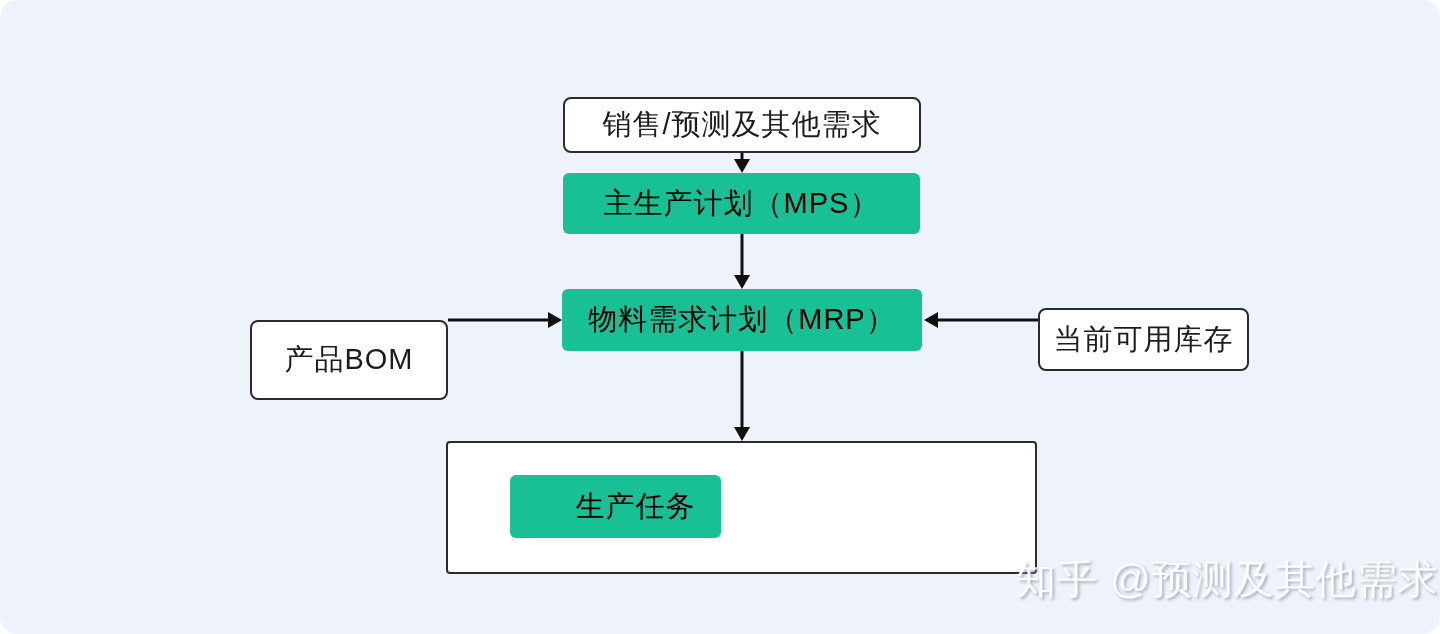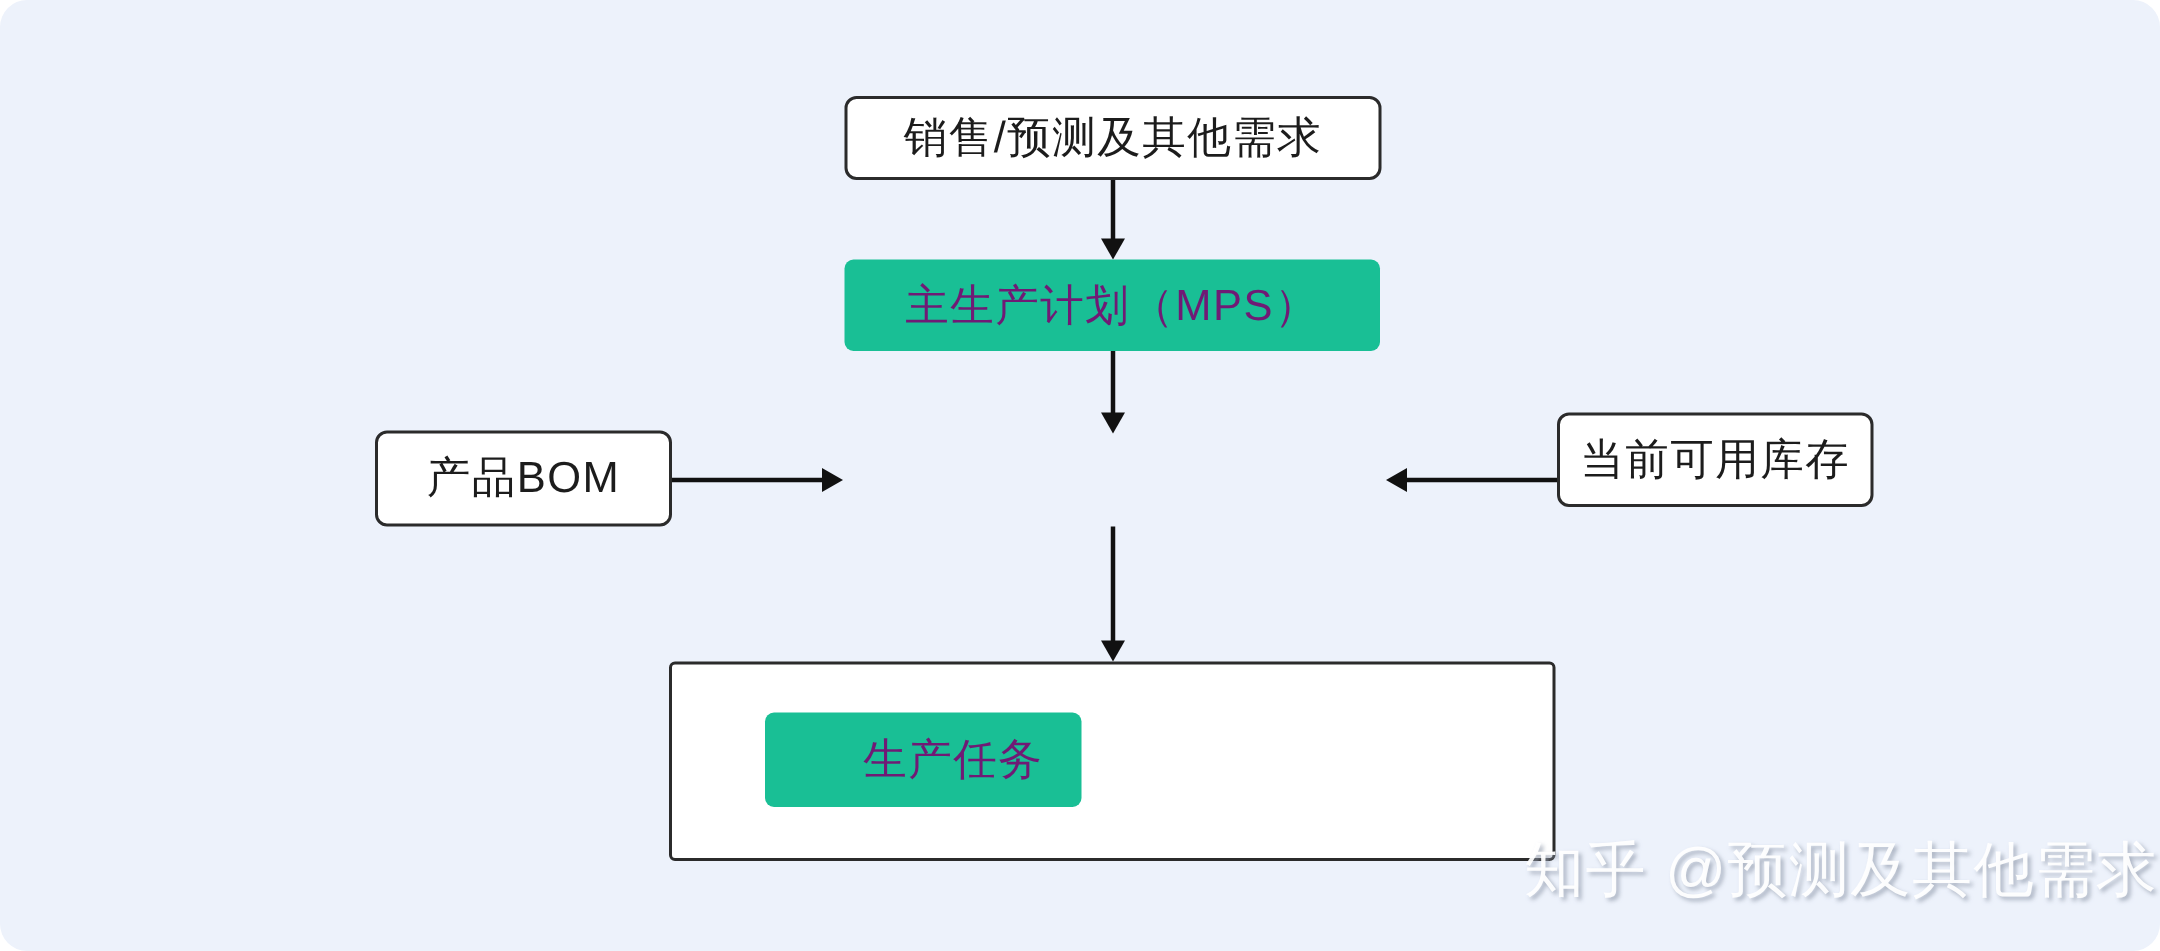--- a/index.html
+++ b/index.html
@@ -22,34 +22,35 @@
     font-weight: 500;
     letter-spacing: 1px;
   }
 
   .node-white {
     background: #ffffff;
     border: 2px solid #2b2b2b;
     border-radius: 8px;
     color: #1c1c1c;
     font-size: 29px;
+    margin-top: 33px;
   }
 
   .node-green {
     background: #19bf95;
     border-radius: 6px;
-    color: #701a75;
+    color: #000000;
     font-size: 29px;
   }
 
   
   .n-demand     { left: 563px; top: 64px;  width: 358px; height: 56px; }
   .n-mps        { left: 563px; top: 173px; width: 357px; height: 61px; }
   .n-mrp        { left: 562px; top: 289px; width: 360px; height: 62px; }
-  .n-bom        { left: 250px; top: 287px; width: 198px; height: 64px; }
+  .n-bom        { left: 250px; top: 287px; width: 198px; height: 80px; }
   .n-inventory  { left: 1038px; top: 275px; width: 211px; height: 63px; }
 
   .output-container {
     position: absolute;
     left: 446px; top: 441px;
     width: 591px; height: 133px;
     background: #ffffff;
     border: 2px solid #2b2b2b;
     border-radius: 4px;
   }
@@ -100,20 +101,21 @@
     <g>
       <line x1="742" y1="351" x2="742" y2="428" stroke="#111111" stroke-width="3"></line>
       <polygon points="734,427 750,427 742,441" fill="#111111"></polygon>
     </g>
   </svg>
 
   <div class="node node-white n-demand">销售/预测及其他需求</div>
 
   <div class="node node-green n-mps">主生产计划（MPS）</div>
 
+  <div class="node node-green n-mrp">物料需求计划（MRP）</div>
 
   <div class="node node-white n-bom">产品BOM</div>
 
   <div class="node node-white n-inventory">当前可用库存</div>
 
   <div class="output-container"></div>
 
   <div class="node node-green n-production">生产任务</div>
 
 

